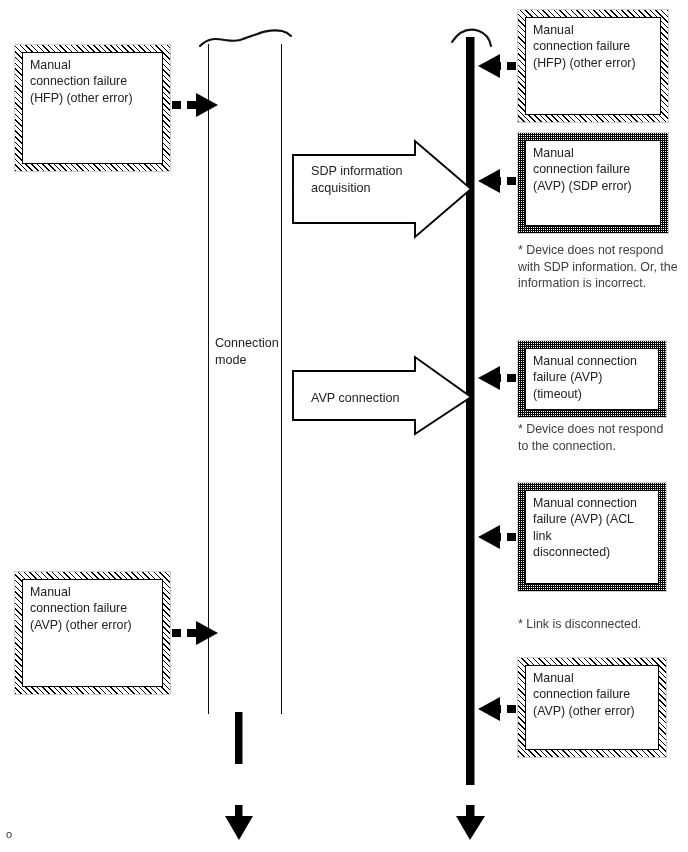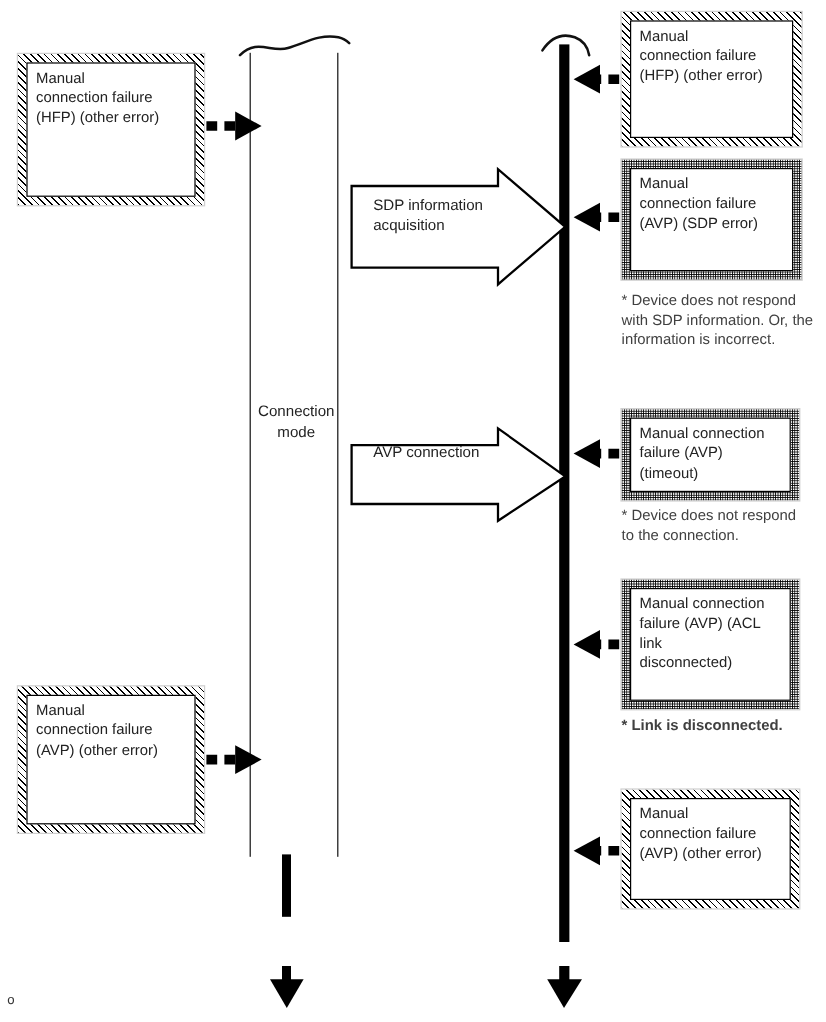--- a/index.html
+++ b/index.html
@@ -83,21 +83,21 @@
   .corner-mark{
     position:absolute;font-size:11px;color:#333;
   }
 </style>
 </head>
 <body>
 
 <div id="stage">
 
   <div class="lifeline-col" style="left:208px;top:44px;width:74px;height:670px;">
-    <div class="lltext" style="left:6px;top:291px;text-align:center;">Connection
+    <div class="lltext" style="left:6px;top:291px;">Connection
 mode</div>
   </div>
 
   <svg class="layer" viewBox="0 0 688 852">
 
     <path d="M200,46 C214,32 226,44 240,40 C254,36 266,28 282,31 C287,32 289,34 291,36" fill="none" stroke="#111" stroke-width="2.1" stroke-linecap="round"></path>
 
     <path d="M452,42 C460,30 470,28 479,31 C487,34 490,40 491,46" fill="none" stroke="#111" stroke-width="2.1" stroke-linecap="round"></path>
 
     <rect x="466" y="37" width="8.5" height="748" fill="#000"></rect>
@@ -145,21 +145,21 @@
     <g>
       <rect x="466" y="805" width="8.5" height="14" fill="#000"></rect>
       <polygon points="456,816 485,816 470,840" fill="#000"></polygon>
     </g>
   </svg>
 
   <div class="blockarrow" style="left:293px;top:155px;width:178px;height:68px;">
     <div class="balabel" style="left:18px;top:8px;">SDP information
 acquisition</div>
   </div>
-  <div class="blockarrow" style="left:293px;top:357px;width:178px;height:33px;">
+  <div class="blockarrow" style="left:293px;top:378px;width:178px;height:33px;">
     <div class="balabel" style="left:18px;top:12px;">AVP connection</div>
   </div>
 
   <div class="ebox hatch" style="left:14px;top:44px;width:157px;height:128px;">
     <div class="frame"></div>
     <div class="inner">
       <div class="txt">Manual
 connection failure
 (HFP) (other error)</div>
     </div>
@@ -206,21 +206,21 @@
 to the connection.</div>
 
   <div class="ebox dots" style="left:517px;top:482px;width:150px;height:110px;">
     <div class="frame"></div>
     <div class="inner">
       <div class="txt">Manual connection
 failure (AVP) (ACL link
 disconnected)</div>
     </div>
   </div>
-  <div class="note" style="left:518px;top:596px;width:168px;font-weight:bold;">* Link is disconnected.</div>
+  <div class="note" style="left:518px;top:616px;width:168px;">* Link is disconnected.</div>
 
   <div class="ebox hatch" style="left:517px;top:657px;width:150px;height:101px;">
     <div class="frame"></div>
     <div class="inner">
       <div class="txt">Manual
 connection failure
 (AVP) (other error)</div>
     </div>
   </div>
 

